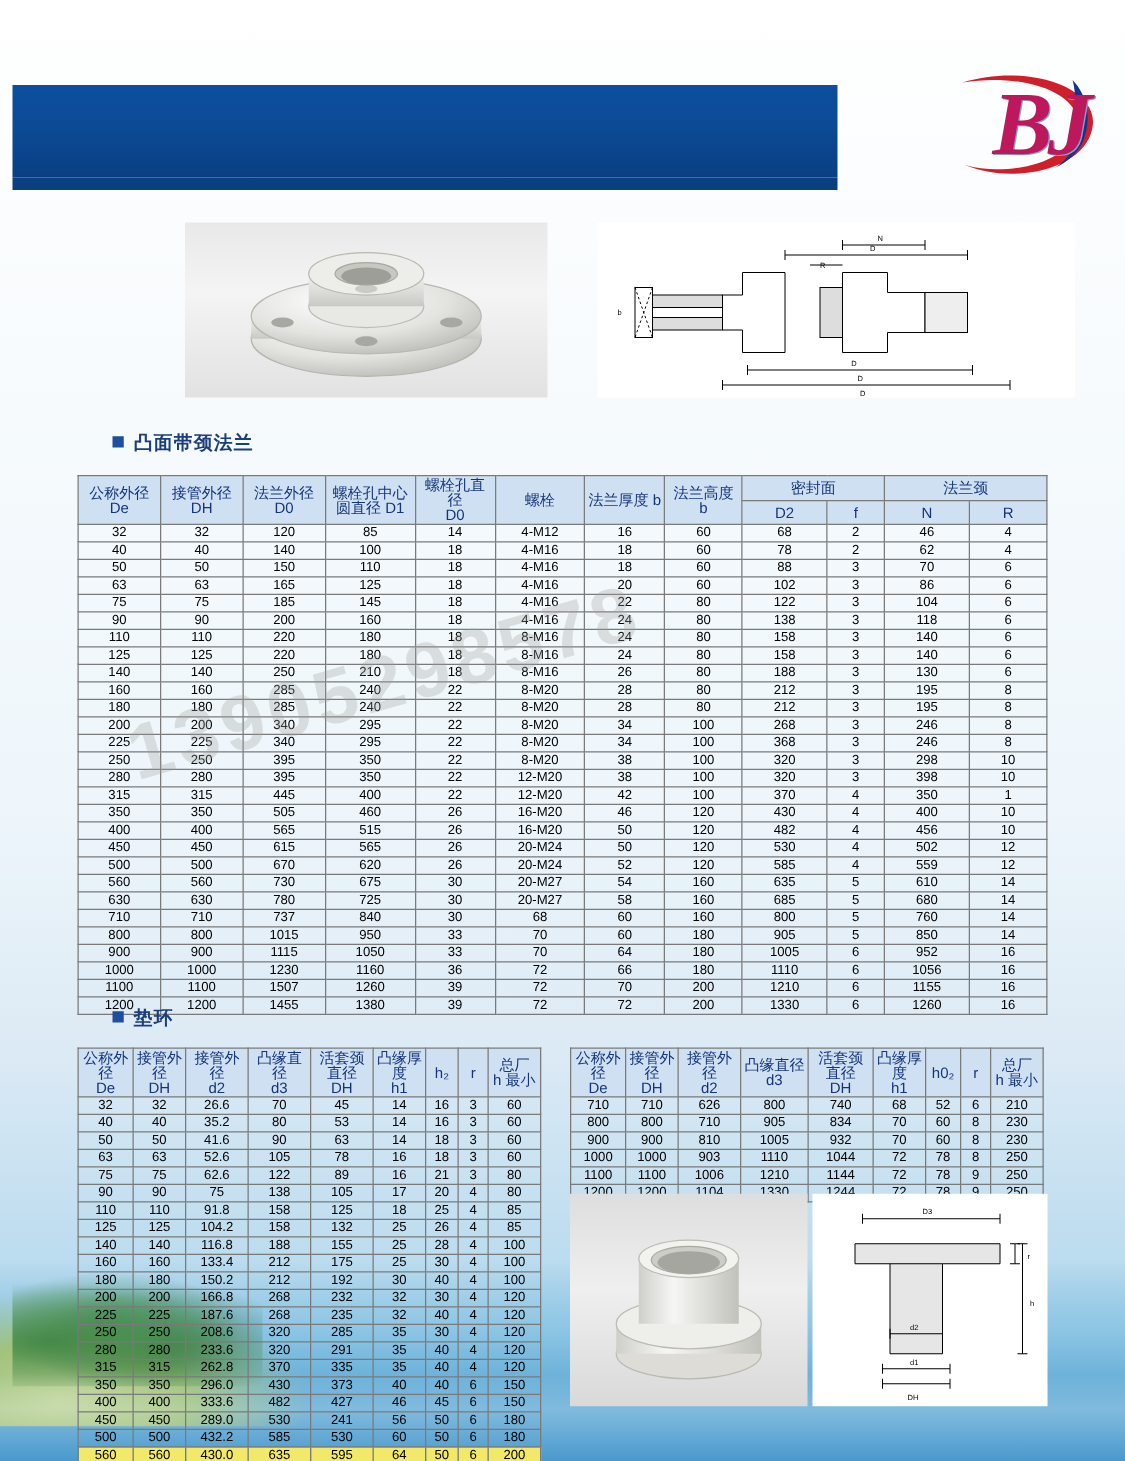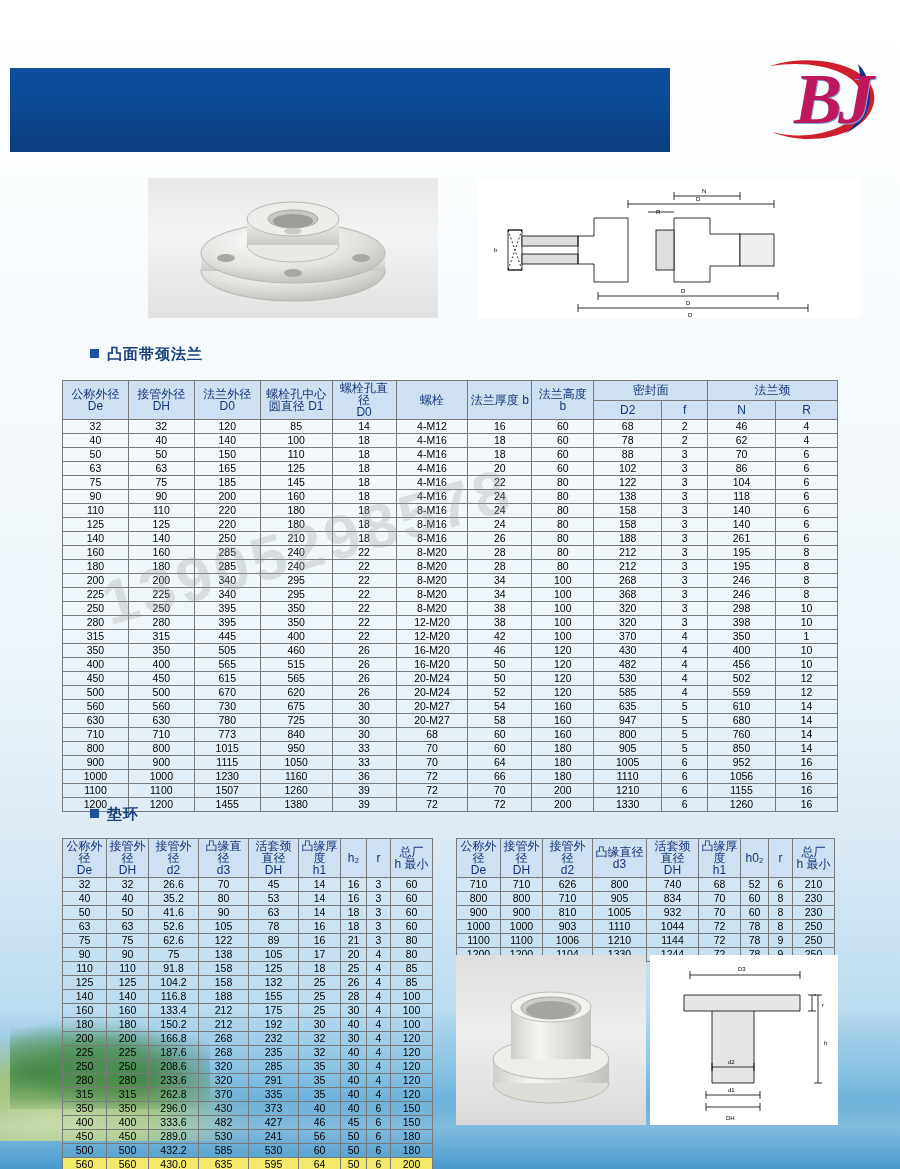--- a/index.html
+++ b/index.html
@@ -357,21 +357,21 @@
         <td>140</td>
         <td>140</td>
         <td>250</td>
         <td>210</td>
         <td>18</td>
         <td>8-M16</td>
         <td>26</td>
         <td>80</td>
         <td>188</td>
         <td>3</td>
-        <td>261</td>
+        <td>130</td>
         <td>6</td>
       </tr>
       <tr>
         <td>160</td>
         <td>160</td>
         <td>285</td>
         <td>240</td>
         <td>22</td>
         <td>8-M20</td>
         <td>28</td>
@@ -537,29 +537,29 @@
       </tr>
       <tr>
         <td>630</td>
         <td>630</td>
         <td>780</td>
         <td>725</td>
         <td>30</td>
         <td>20-M27</td>
         <td>58</td>
         <td>160</td>
-        <td>947</td>
+        <td>685</td>
         <td>5</td>
         <td>680</td>
         <td>14</td>
       </tr>
       <tr>
         <td>710</td>
         <td>710</td>
-        <td>773</td>
+        <td>737</td>
         <td>840</td>
         <td>30</td>
         <td>68</td>
         <td>60</td>
         <td>160</td>
         <td>800</td>
         <td>5</td>
         <td>760</td>
         <td>14</td>
       </tr>

